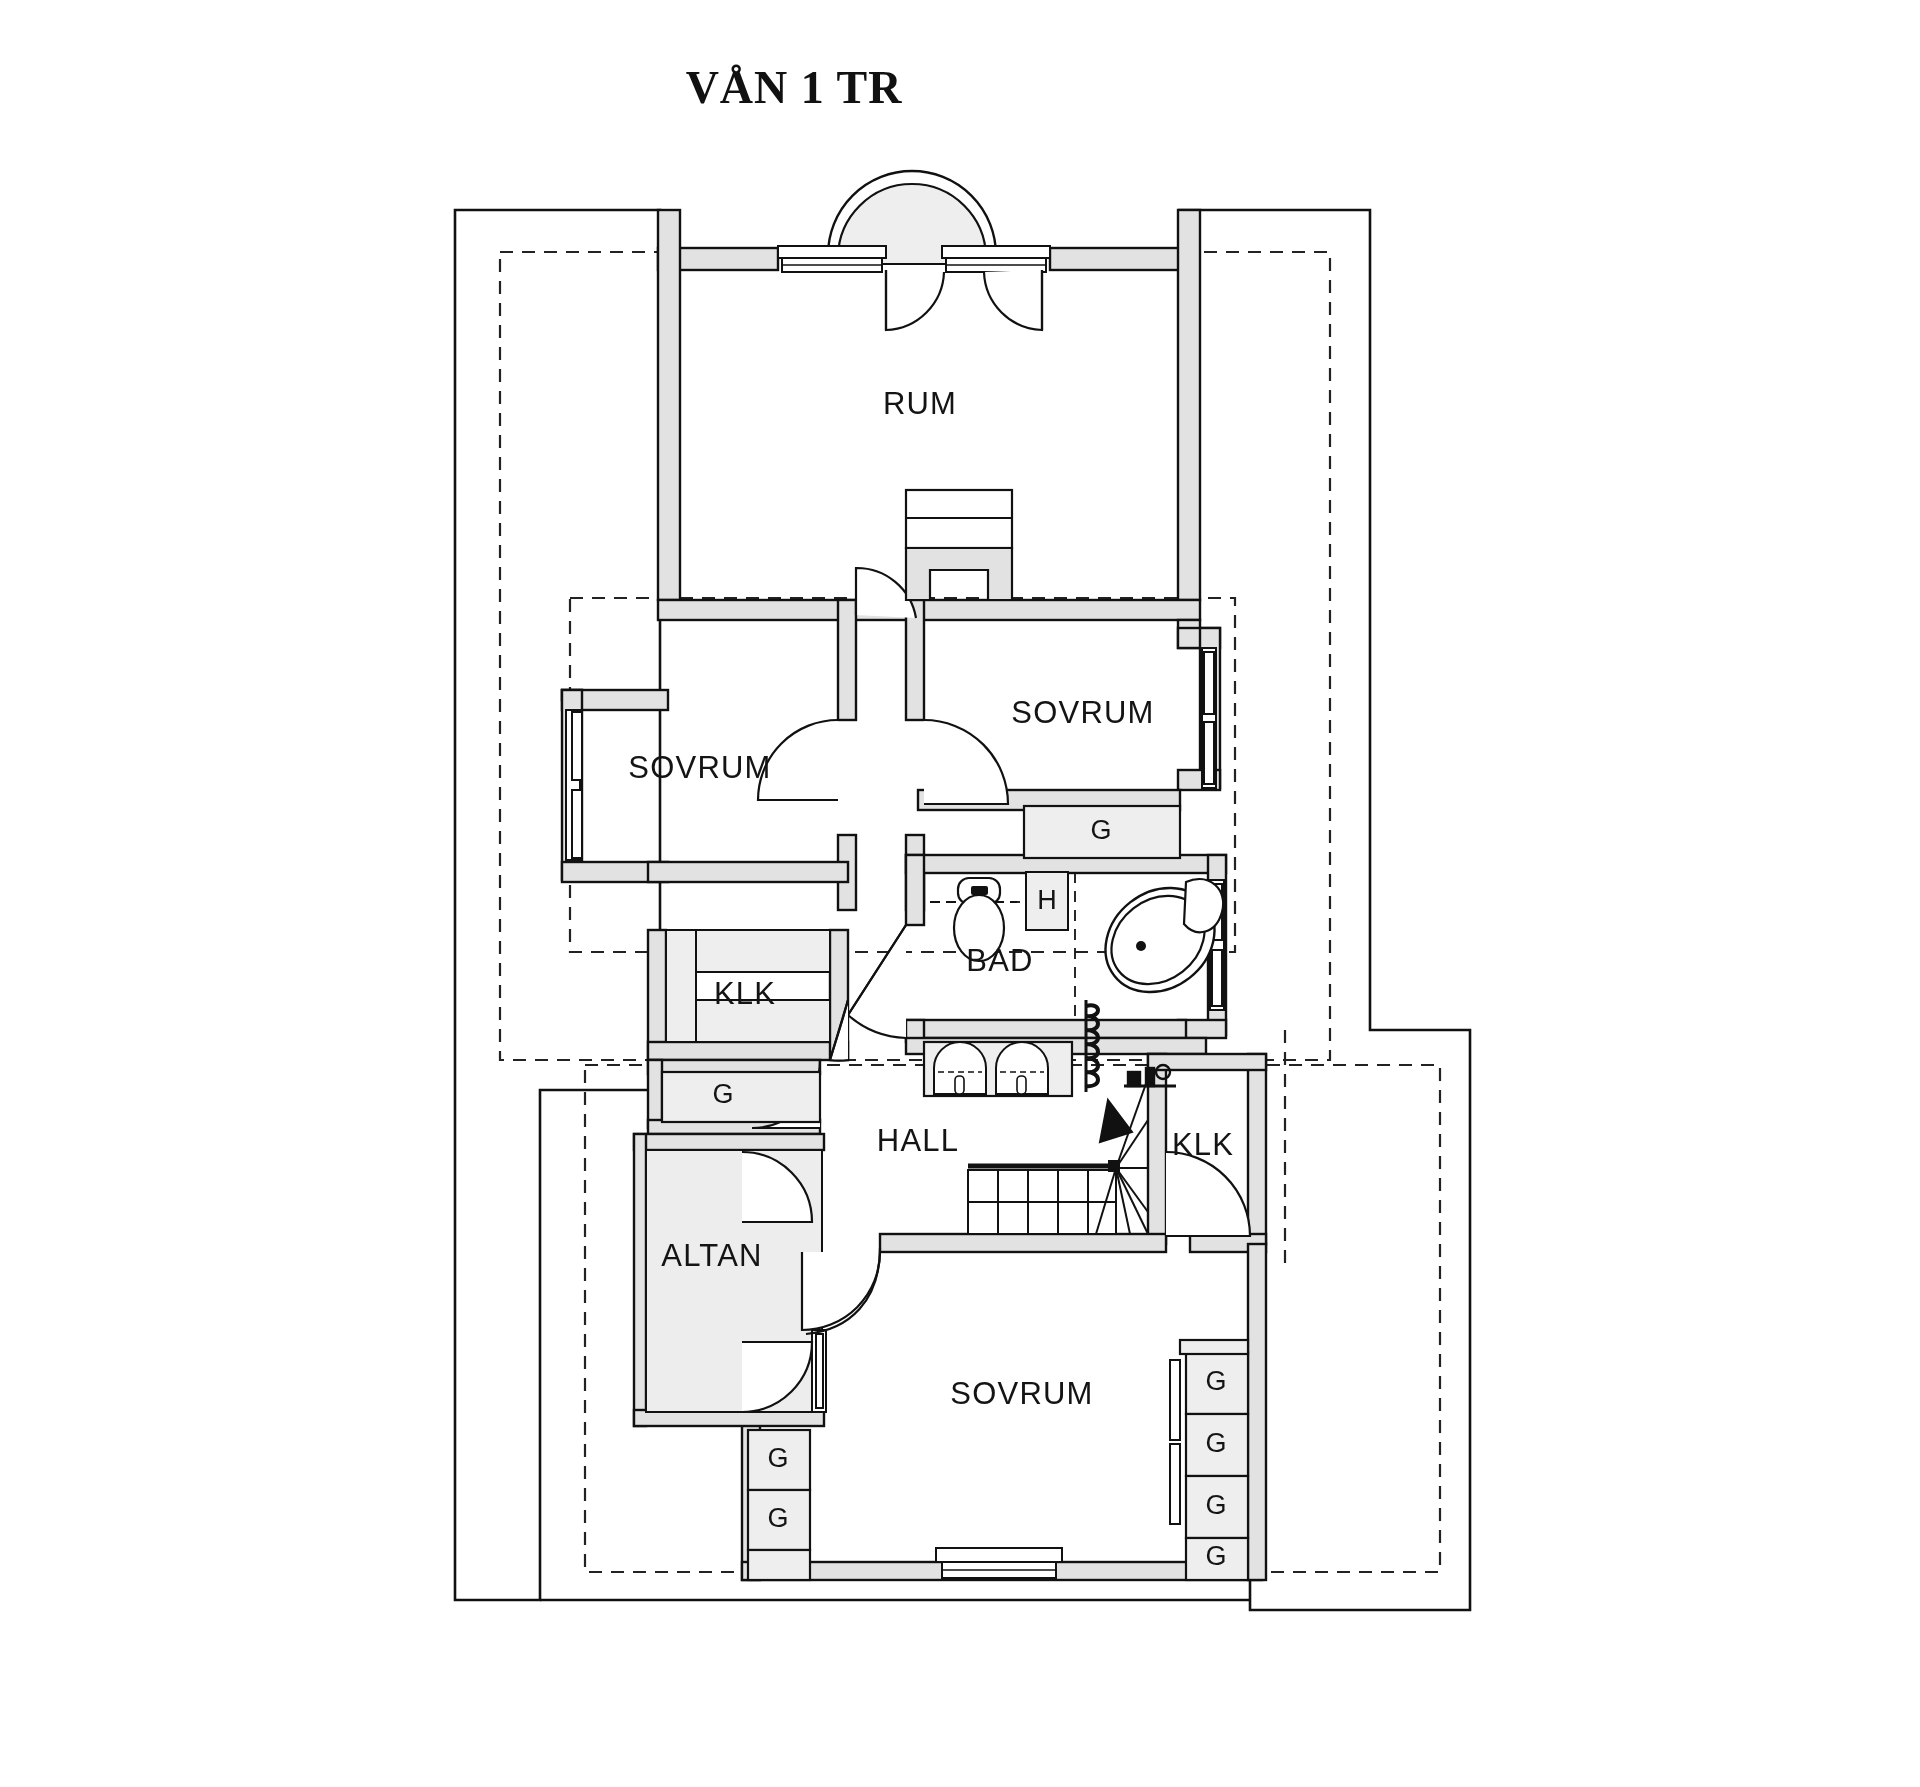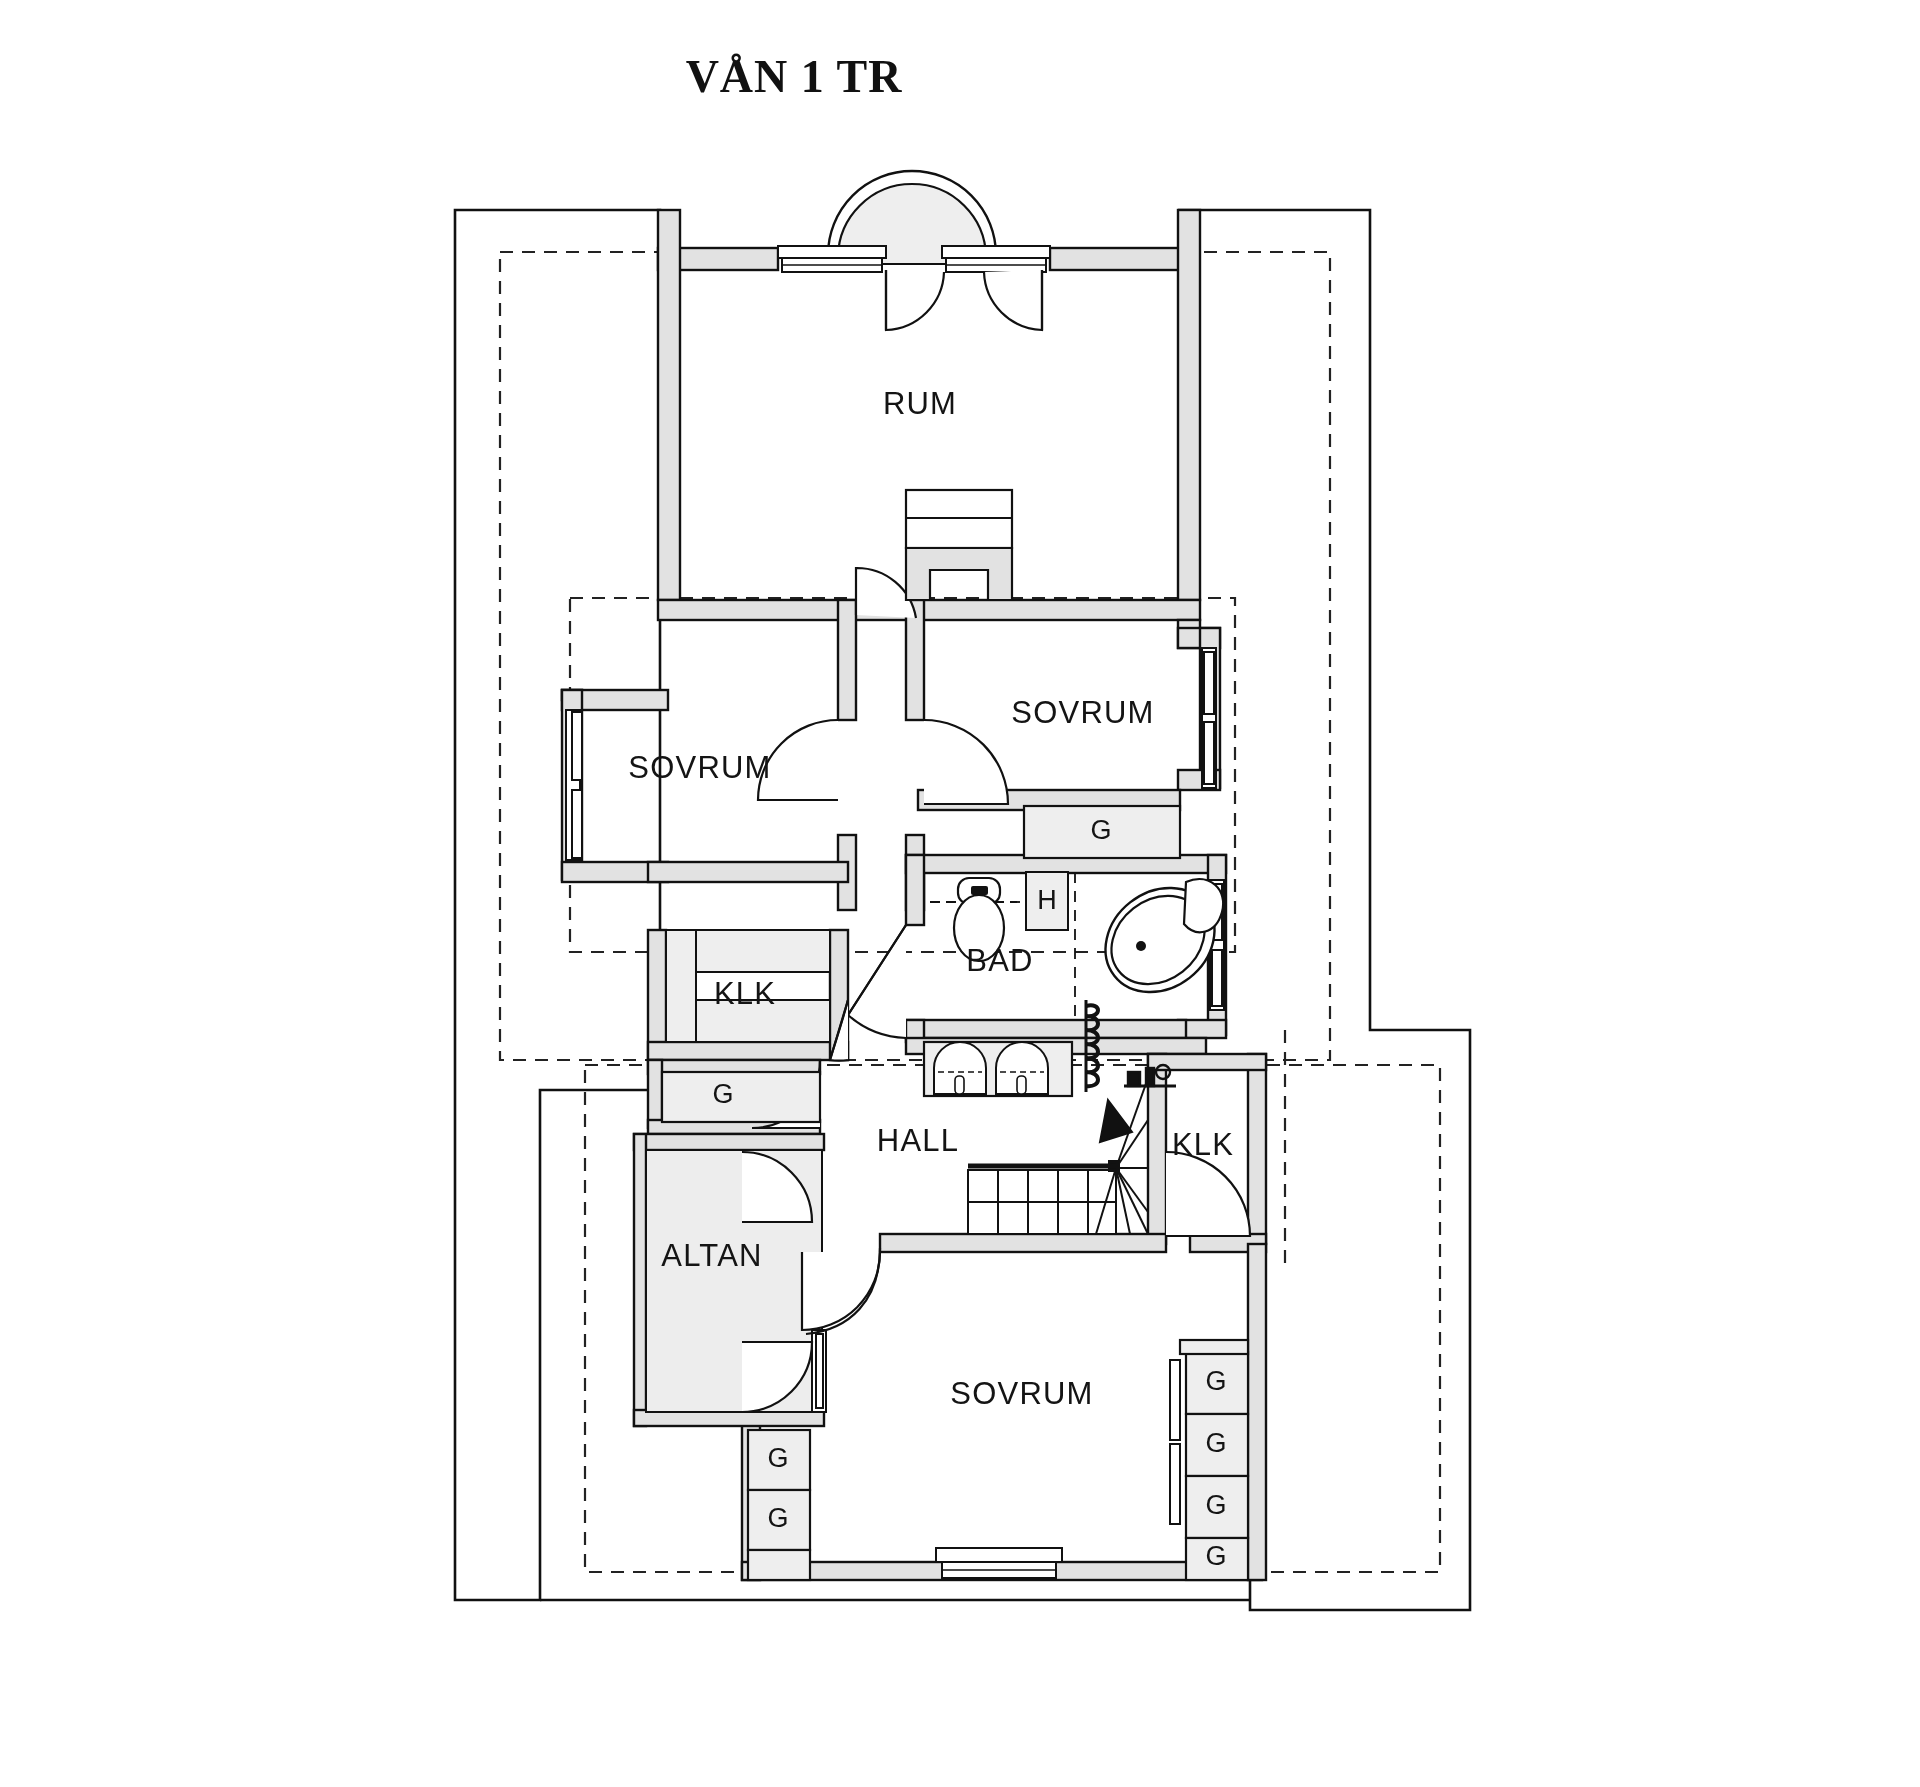--- a/index.html
+++ b/index.html
@@ -9,21 +9,21 @@
   }
   body {
     width: 1920px;
     height: 1787px;
     font-family: "Liberation Sans", sans-serif;
     position: relative;
     overflow: hidden;
   }
   #plan-title {
     position: absolute;
-    top: 50px;
+    top: 61px;
     left: 0;
     width: 1588px;
     text-align: center;
     font-family: "Liberation Serif", serif;
     font-weight: bold;
     font-size: 46px;
     letter-spacing: 1px;
     color: #111111;
   }
   #floorplan-svg {

